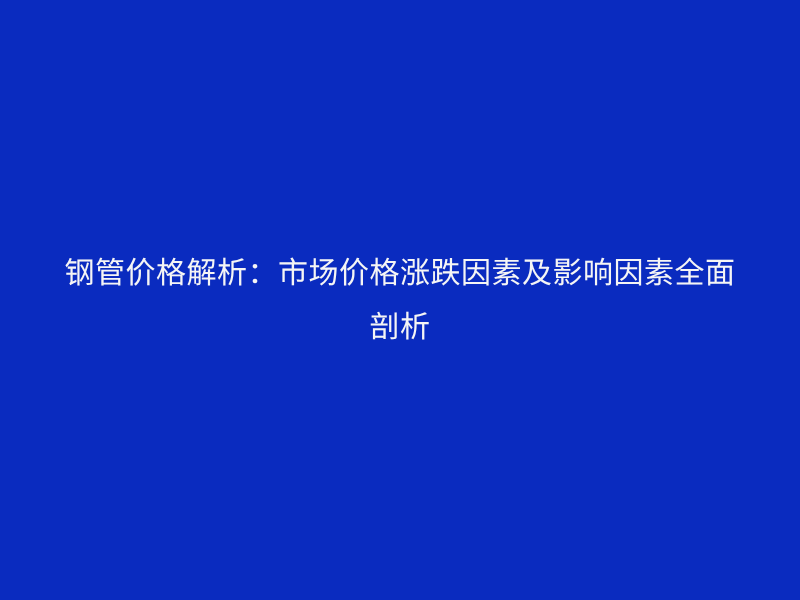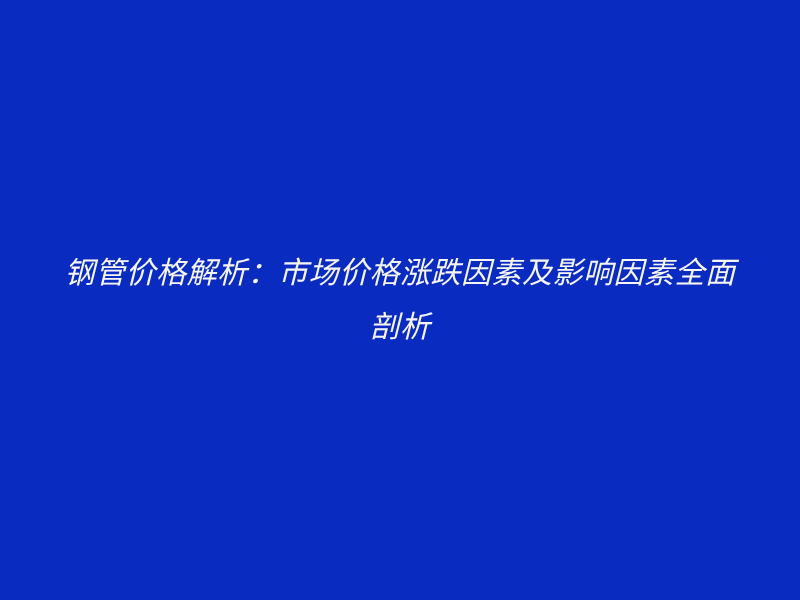--- a/index.html
+++ b/index.html
@@ -24,21 +24,20 @@
     display: flex;
     align-items: center;
     justify-content: center;
   }
 
   #title-block {
     width: 700px;
     margin: 0;
     padding: 0;
     text-align: center;
-    font-style: italic;
   }
 
   #article-title {
     margin: 0;
     padding: 0;
     font-family: "DejaVu Sans", "Liberation Sans", sans-serif;
     font-size: 30px;
     font-weight: normal;
     line-height: 54px;
     letter-spacing: 0.5px;

